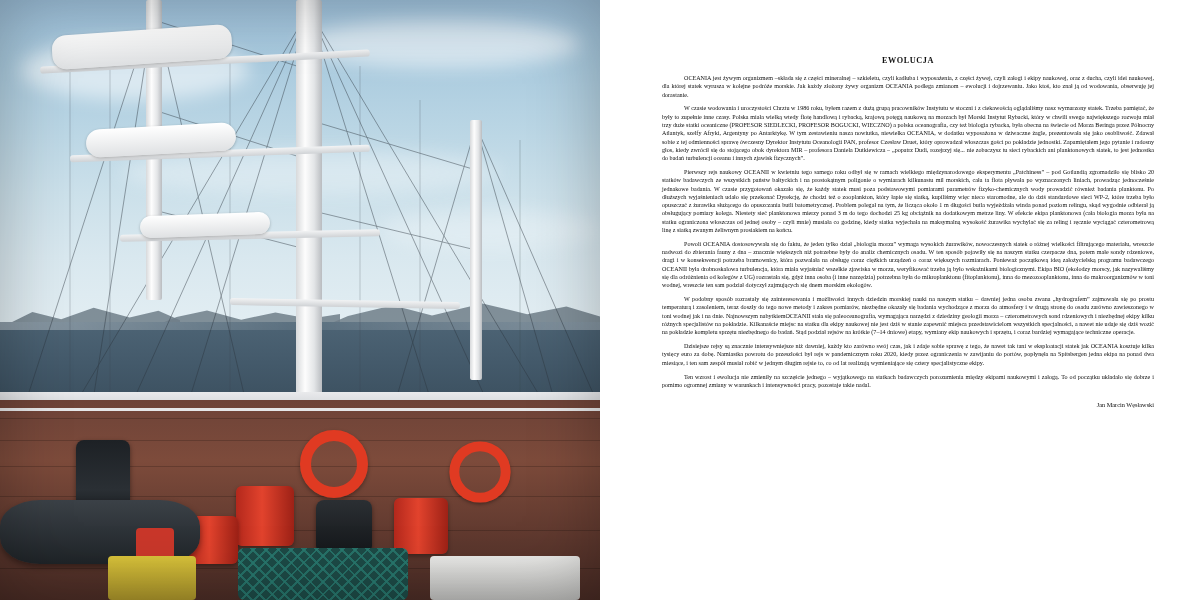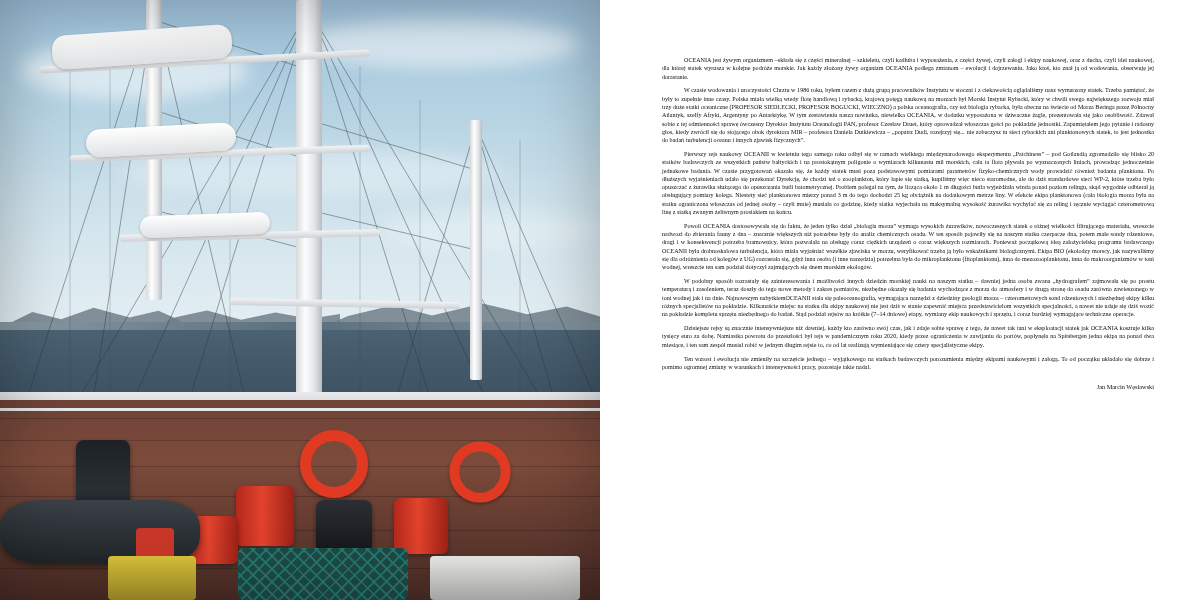--- a/index.html
+++ b/index.html
@@ -347,20 +347,21 @@
       <div class="crate-yellow"></div>
       <div class="net"></div>
       <div class="white-box"></div>
 
       <div class="vignette"></div>
     </div>
   </div>
 
   <div class="text-page">
     <div class="text-inner">
+      <h1 class="article-title">EWOLUCJA</h1>
 
       <p class="para">OCEANIA jest żywym organizmem –składa się z części mineralnej –  szkieletu, czyli kadłuba i wyposażenia, z części żywej, czyli załogi i ekipy naukowej, oraz z ducha, czyli idei naukowej, dla której statek wyrusza w kolejne podróże morskie. Jak każdy złożony żywy organizm OCEANIA podlega zmianom – ewolucji i dojrzewaniu. Jako ktoś, kto znał ją od wodowania, obserwuję jej dorastanie.</p>
       <p class="para">W czasie wodowania i uroczystości Chrztu w 1986 roku, byłem razem z dużą grupą pracowników Instytutu w stoczni i z ciekawością oglądaliśmy nasz wymarzony statek. Trzeba pamiętać, że były to zupełnie inne czasy. Polska miała wielką wtedy flotę handlową i rybacką, krajową potęgą naukową na morzach był Morski Instytut Rybacki, który w chwili swego największego rozwoju miał trzy duże statki oceaniczne (PROFESOR SIEDLECKI, PROFESOR BOGUCKI, WIECZNO)  a polska oceanografia, czy też biologia rybacka, była obecna na świecie od Morza Beringa przez Północny Atlantyk, szelfy Afryki, Argentyny po Antarktykę. W tym zestawieniu nasza nowiutka, niewielka OCEANIA, w dodatku wyposażona w dziwaczne żagle, prezentowała się jako osobliwość. Zdawał sobie z tej odmienności sprawę ówczesny Dyrektor Instytutu Oceanologii PAN, profesor Czesław Druet, który oprowadzał włoszczas gości po pokładzie jednostki. Zapamiętałem jego pytanie i radosny głos, kiedy zwrócił się do stojącego obok dyrektora MIR – profesora Daniela Dutkiewicza – „popatrz Dudi, rozejrzyj się... nie zobaczysz tu sieci rybackich ani planktonowych siatek, to jest jednostka do badań turbulencji oceanu i innych zjawisk fizycznych”.</p>
       <p class="para">Pierwszy rejs naukowy OCEANII w kwietniu tego samego roku odbył się w ramach wielkiego międzynarodowego eksperymentu „Patchiness” – pod Gotlandią zgromadziło się blisko 20 statków badawczych ze wszystkich państw bałtyckich i na prostokątnym  poligonie o wymiarach kilkunastu mil morskich, cała ta flota pływała po wyznaczonych liniach, prowadząc jednocześnie jednakowe badania. W czasie przygotowań okazało się, że każdy statek musi poza podstawowymi pomiarami parametrów fizyko-chemicznych wody prowadzić również badania planktonu. Po dłuższych wyjaśnieniach udało się przekonać Dyrekcję, że chodzi też o zooplankton, który łapie się siatką, kupiliśmy więc nieco staromodne, ale do dziś standardowe sieci WP-2, które trzeba było opuszczać z żurawika służącego do opuszczania butli batometrycznej. Problem polegał na tym, że licząca około 1 m długości butla wyjeżdżała winda ponad poziom relingu, skąd wygodnie odbierał ją obsługujący pomiary kolega. Niestety sieć planktonowa mierzy ponad 3 m do tego dochodzi 25 kg obciążnik na dodatkowym metrze liny. W efekcie ekipa planktonowa (cała biologia morza była na statku ograniczona włoszczas od jednej osoby – czyli mnie) musiała co godzinę, kiedy siatka wyjechała na maksymalną wysokość żurawika wychylać się za reling i ręcznie wyciągać czterometrową linę z siatką zwanym żeliwnym prosiakiem na końcu.</p>
       <p class="para">Powoli OCEANIA dostosowywała się do faktu, że jeden tylko dział „biologia morza” wymaga wysokich żurawików, nowoczesnych siatek o różnej wielkości filtrującego materiału, wreszcie nadwozi do zbierania fauny z dna – znacznie większych niż potrzebne były do analiz chemicznych osadu. W ten sposób pojawiły się na naszym statku czerpacze dna, potem małe sondy rdzeniowe, dragi i w konsekwencji potrzeba bramownicy, która pozwalała na obsługę coraz ciężkich urządzeń o coraz większych rozmiarach. Ponieważ początkową ideą założycielską programu badawczego OCEANII była drobnoskalowa turbulencja, która miała wyjaśniać wszelkie zjawiska w morzu, weryfikować trzeba ją było wskaźnikami biologicznymi. Ekipa BIO (ekolodzy morscy, jak nazywaliśmy się dla odróżnienia od kolegów z UG) rozrastała się, gdyż inna osoba (i inne narzędzia) potrzebna była do mikroplanktonu (fitoplanktonu), inna do mezozooplanktonu, inna do makroorganizmów w toni wodnej, wreszcie ten sam podział dotyczył zajmujących się dnem morskim ekologów.</p>
       <p class="para">W podobny sposób rozrastały się zainteresowania i możliwości innych dziedzin morskiej nauki na naszym statku – dawniej jedna osoba zwana „hydrografem” zajmowała się po prostu temperaturą i zasoleniem, teraz doszły do tego nowe metody i zakres pomiarów, niezbędne okazały się badania wychodzące z morza do atmosfery i w drugą stronę do osadu zarówno zawieszonego w toni wodnej jak i na dnie. Najnowszym nabytkiemOCEANII stała się paleoceanografia, wymagająca narzędzi z dziedziny geologii morza – czterometrowych sond rdzeniowych i niezbędnej ekipy kilku różnych specjalistów na pokładzie. Kilkanaście miejsc na statku dla ekipy naukowej nie jest dziś w stanie zapewnić miejsca przedstawicielom wszystkich specjalności, a nawet nie udaje się dziś wozić na pokładzie kompletu sprzętu niezbędnego do badań. Stąd podział rejsów na krótkie (7–14 dniowe) etapy, wymiany ekip naukowych i sprzętu, i coraz bardziej wymagające techniczne operacje.</p>
       <p class="para">Dzisiejsze rejsy są znacznie intensywniejsze niż dawniej, każdy kto zarówno swój czas, jak i zdaje sobie sprawę z tego, że nawet tak tani w eksploatacji statek jak OCEANIA kosztuje kilka tysięcy euro za dobę. Namiastka powrotu do przeszłości był rejs w pandemicznym roku 2020, kiedy przez ograniczenia w zawijaniu do portów, popłynęła na Spitsbergen jedna ekipa na ponad dwa miesiące, i ten sam zespół musiał robić w jednym długim rejsie to, co od lat realizują wymieniające się cztery specjalistyczne ekipy.</p>
       <p class="para">Ten wzrost i ewolucja nie zmieniły na szczęście jednego – wyjątkowego na statkach badawczych porozumienia między ekipami naukowymi i załogą. To od początku układało się dobrze i pomimo ogromnej zmiany w warunkach i intensywności pracy, pozostaje takie nadal.</p>
 
       <div class="signature">Jan Marcin Węsławski</div>

